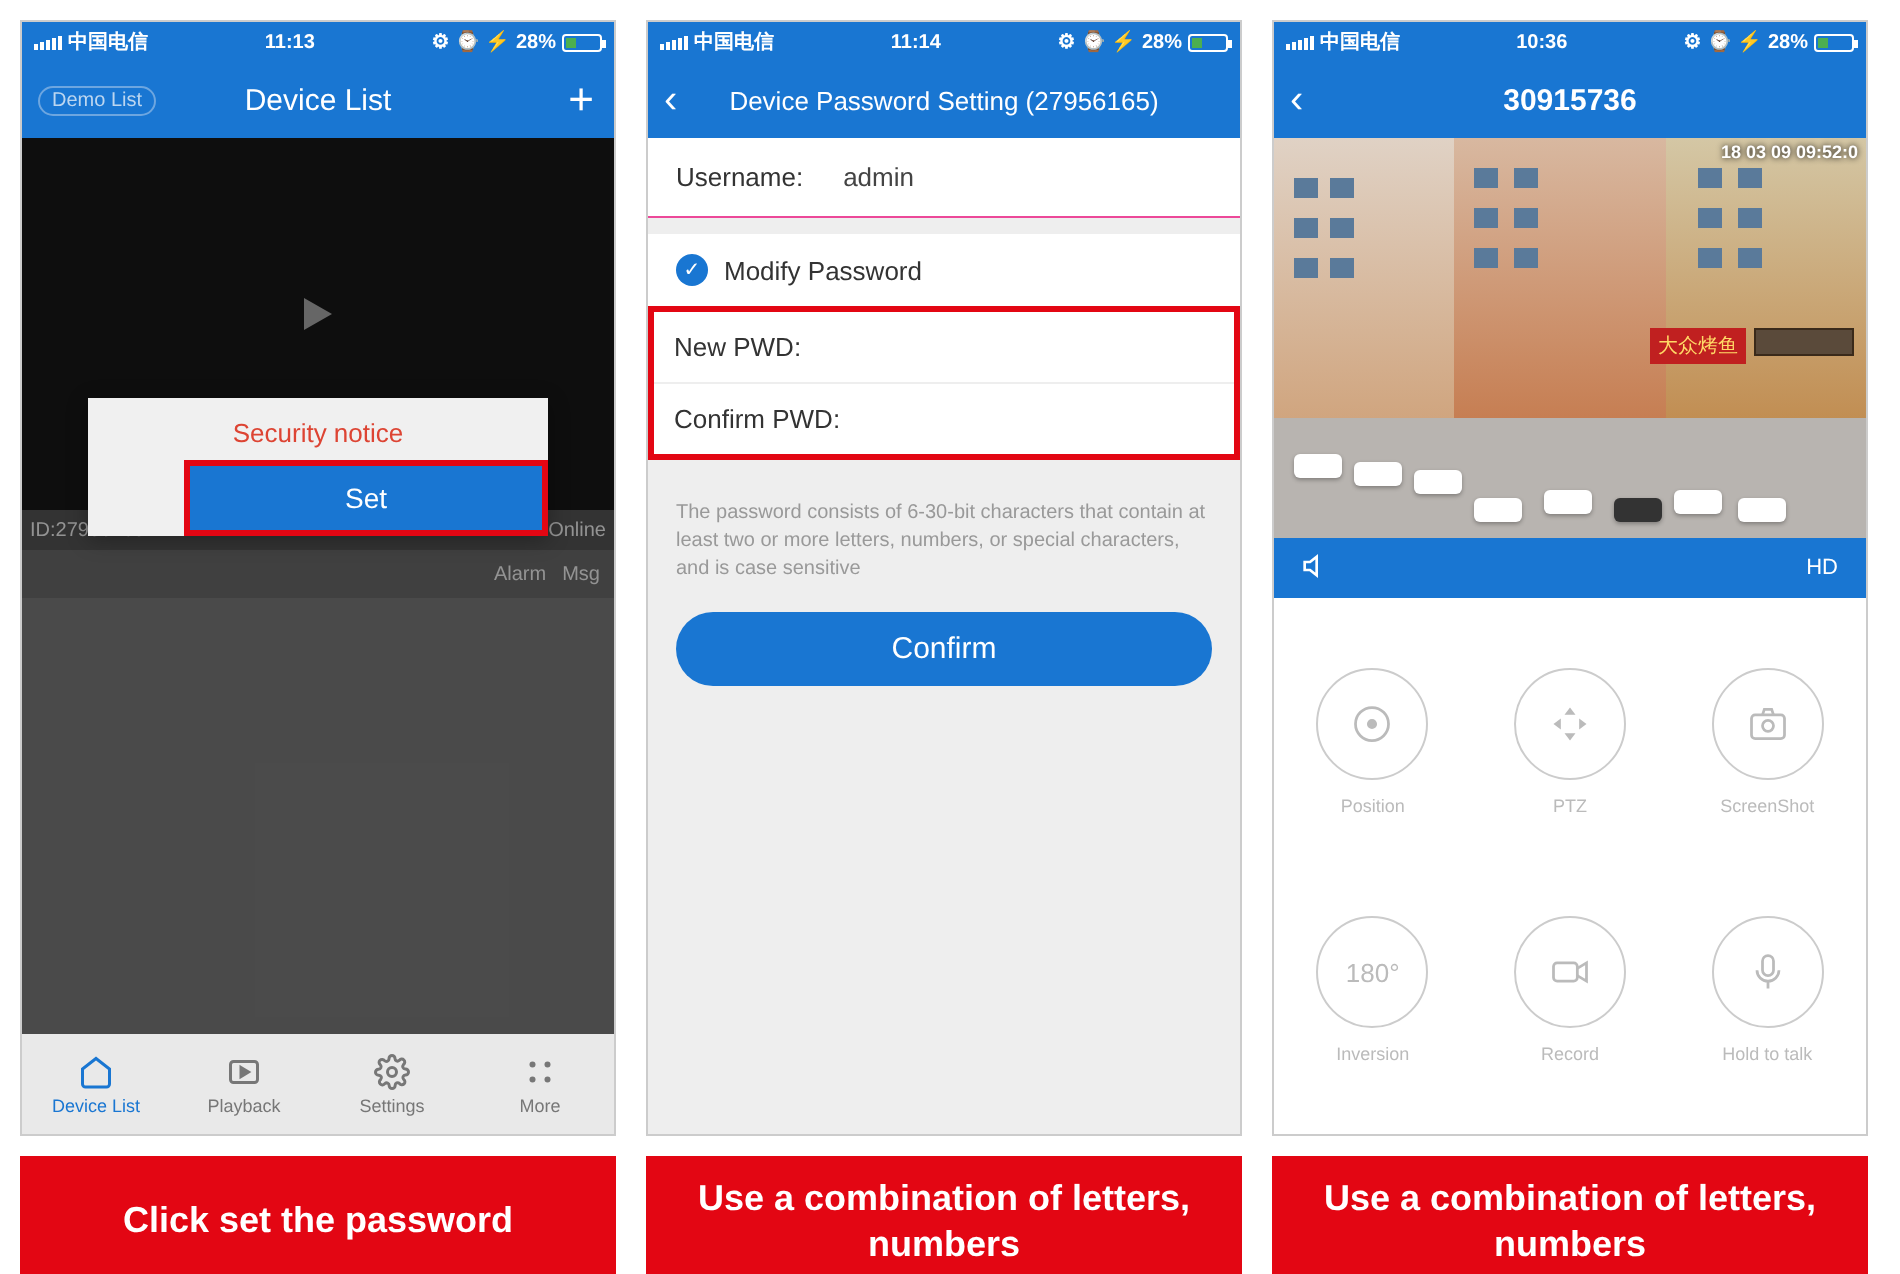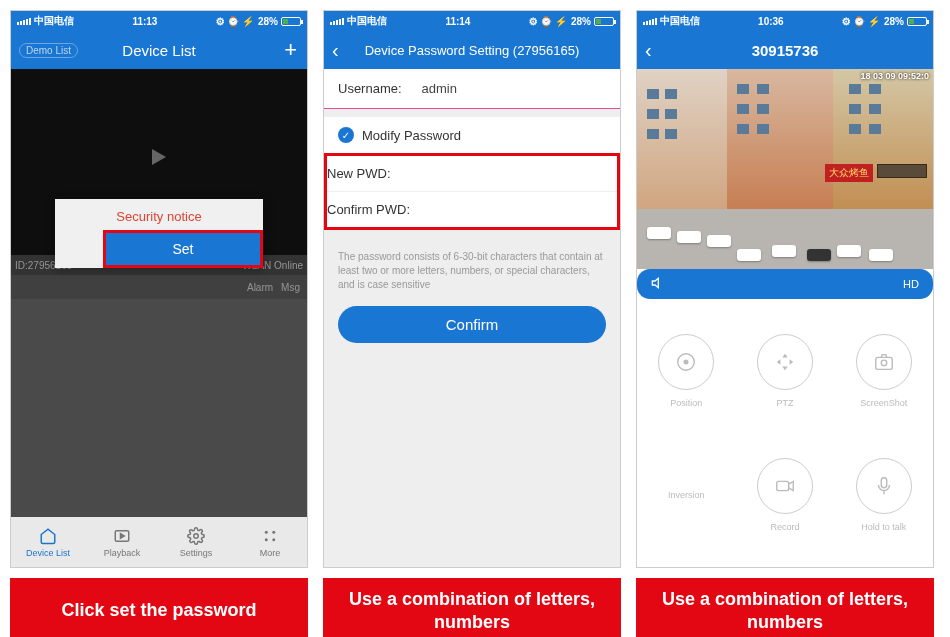--- a/index.html
+++ b/index.html
@@ -27,60 +27,60 @@
   .demo-pill { border: 1px solid #6da6e0; border-radius: 10px; padding: 1px 6px; font-size: 10px; color: #bcd6f0; }
   
   
   .p1-body { position: relative; height: calc(100% - 58px); background: #5d5d5d; }
   .dark-overlay { position: absolute; inset: 0; background: rgba(40,40,40,0.35); }
   .video-area { position: absolute; top: 0; left: 0; right: 0; height: 220px; background: #000; }
   .play-tri { position: absolute; top: 80px; left: 50%; transform: translateX(-50%); width: 0; height: 0; border-left: 14px solid #888; border-top: 8px solid transparent; border-bottom: 8px solid transparent; }
   .info-strip { position: absolute; top: 186px; left: 0; right: 0; height: 20px; background: #3a3a3a; color: #ccc; font-size: 10px; display: flex; justify-content: space-between; align-items: center; padding: 0 4px; }
   .ctrl-strip { position: absolute; top: 206px; left: 0; right: 0; height: 24px; background: #4e4e4e; color: #ccc; font-size: 10px; display: flex; justify-content: flex-end; align-items: center; padding-right: 4px; gap: 2px; }
   .ctrl-strip span { padding: 0 3px; }
-  .modal { position: absolute; top: 130px; left: 50%; transform: translateX(-50%); width: 208px; background: #f0f0f0; box-shadow: 0 2px 10px rgba(0,0,0,0.3); }
+  .modal { position: absolute; top: 130px; left: 50%; transform: translateX(-50%); width: 230px; background: #f0f0f0; box-shadow: 0 2px 10px rgba(0,0,0,0.3); }
   .modal-hdr { color: #d43; text-align: center; padding: 10px 0 6px; font-size: 13px; }
   .modal-body { color: #555; font-size: 12px; line-height: 1.35; padding: 0 14px 10px; }
   .modal-btn-wrap { border: 3px solid #e30613; border-top-width: 3px; padding: 0; margin-left: 48px; }
   .modal-btn { background: #1976d2; color: #fff; text-align: center; padding: 8px 0; font-size: 14px; }
   .p1-bottom { position: absolute; bottom: 0; left: 0; right: 0; height: 50px; background: #e9e9e9; display: flex; }
   .tab { flex: 1; display: flex; flex-direction: column; align-items: center; justify-content: center; gap: 2px; font-size: 9px; color: #777; }
   .tab.active { color: #1976d2; }
   .tab-icon { width: 20px; height: 20px; display: flex; align-items: center; justify-content: center; }
   .tab-icon svg { width: 18px; height: 18px; }
   
   
   .p2-body { height: calc(100% - 58px); background: #eee; }
   .section { background: #fff; }
   .row { padding: 12px 14px; display: flex; gap: 20px; font-size: 13px; color: #333; border-bottom: 1px solid #ec4899; }
   .row .lbl { color: #333; }
   .row .val { color: #444; }
   .check-row { padding: 10px 14px; display: flex; align-items: center; gap: 8px; font-size: 13px; color: #333; }
   .check { width: 16px; height: 16px; border-radius: 50%; background: #1976d2; display: inline-flex; align-items: center; justify-content: center; color: #fff; font-size: 10px; }
   .pwd-box { border: 3px solid #e30613; margin: 0; }
-  .pwd-row { padding: 10px 0; font-size: 13px; color: #333; border-bottom: 1px solid #eee; background: #fff; }
+  .pwd-row { padding: 10px 10px; font-size: 13px; color: #333; border-bottom: 1px solid #eee; background: #fff; }
   .hint { font-size: 10px; color: #999; padding: 20px 14px 10px; line-height: 1.4; }
   .confirm { background: #1976d2; color: #fff; border-radius: 22px; padding: 10px 0; text-align: center; font-size: 15px; margin: 4px 14px; }
   
   
   .p3-body { height: calc(100% - 58px); background: #fff; display: flex; flex-direction: column; }
   .camera-view { height: 200px; background: #888; position: relative; overflow: hidden; }
   .bld { position: absolute; top: 0; bottom: 50px; }
   .bld-l { left: 0; width: 90px; background: linear-gradient(180deg,#e0d2c5,#cfa27a); }
   .bld-m { left: 90px; width: 110px; background: linear-gradient(180deg,#d8b8a0,#c57a4d); }
   .bld-r { right: 0; width: 100px; background: linear-gradient(180deg,#d4c7a5,#c08a4d); }
   .win { position: absolute; background: #5a7a9a; width: 12px; height: 10px; }
   .ground { position: absolute; bottom: 0; left: 0; right: 0; height: 60px; background: #b8b4b0; }
   .car { position: absolute; bottom: 14px; width: 24px; height: 12px; background: #fff; border-radius: 3px; box-shadow: 0 1px 2px rgba(0,0,0,0.3); }
   .c1{left:10px;bottom:30px}.c2{left:40px;bottom:26px}.c3{left:70px;bottom:22px}.c4{left:100px;bottom:8px}
   .c5{left:135px;bottom:12px}.c6{left:170px;bottom:8px;background:#333}.c7{left:200px;bottom:12px}.c8{left:232px;bottom:8px}
   .sign { position: absolute; right: 60px; top: 95px; background: #c02020; color: #ffd966; font-size: 10px; padding: 2px 4px; }
   .sign2 { position: absolute; right: 6px; top: 95px; width: 50px; height: 14px; background: #5a4a3a; border: 1px solid #3a2a1a; }
   .ts { position: absolute; top: 2px; right: 4px; color: #fff; font-size: 9px; font-weight: 600; text-shadow: 0 0 3px #000; }
-  .cam-bar { height: 30px; background: #1976d2; display: flex; justify-content: space-between; align-items: center; padding: 0 14px; color: #fff; font-size: 11px; border-radius: 13px; }
+  .cam-bar { height: 30px; background: #1976d2; display: flex; justify-content: space-between; align-items: center; padding: 0 14px; color: #fff; font-size: 11px; }
   .cam-bar-icon svg { width: 16px; height: 16px; }
   .controls { flex: 1; display: grid; grid-template-columns: repeat(3, 1fr); grid-template-rows: repeat(2, 1fr); padding: 10px 0; }
   .ctl { display: flex; flex-direction: column; align-items: center; justify-content: center; gap: 8px; }
   .ctl-circle { width: 56px; height: 56px; border: 1px solid #ccc; border-radius: 50%; display: flex; align-items: center; justify-content: center; color: #bbb; }
   .ctl-lbl { font-size: 9px; color: #bbb; }
   
   
   .captions { display: flex; gap: 15px; padding: 0 10px; }
   .cap { width: 298px; background: #e30613; color: #fff; font-weight: 700; font-size: 18px; text-align: center; padding: 10px 4px; line-height: 1.25; display: flex; align-items: center; justify-content: center; }
 </style>
@@ -315,20 +315,21 @@
           <div class="ctl-circle">
               <svg width="22" height="22" viewBox="0 0 24 24" fill="none" stroke="currentColor" stroke-width="1.5">
                 <rect x="3" y="7" width="18" height="13" rx="2"></rect>
                 <circle cx="12" cy="13" r="3"></circle>
                 <path d="M9 7l1-3h4l1 3"></path>
               </svg>
             </div>
           <span class="ctl-lbl">ScreenShot</span>
         </div>
         <div class="ctl">
+          <div class="ctl-circle" style="font-size:13px;color:#bbb">180°</div>
           <span class="ctl-lbl">Inversion</span>
         </div>
         <div class="ctl">
           <div class="ctl-circle">
               <svg width="22" height="22" viewBox="0 0 24 24" fill="none" stroke="currentColor" stroke-width="1.5">
                 <rect x="3" y="7" width="13" height="10" rx="2"></rect>
                 <path d="M16 10l5-3v10l-5-3"></path>
               </svg>
             </div>
           <span class="ctl-lbl">Record</span>

